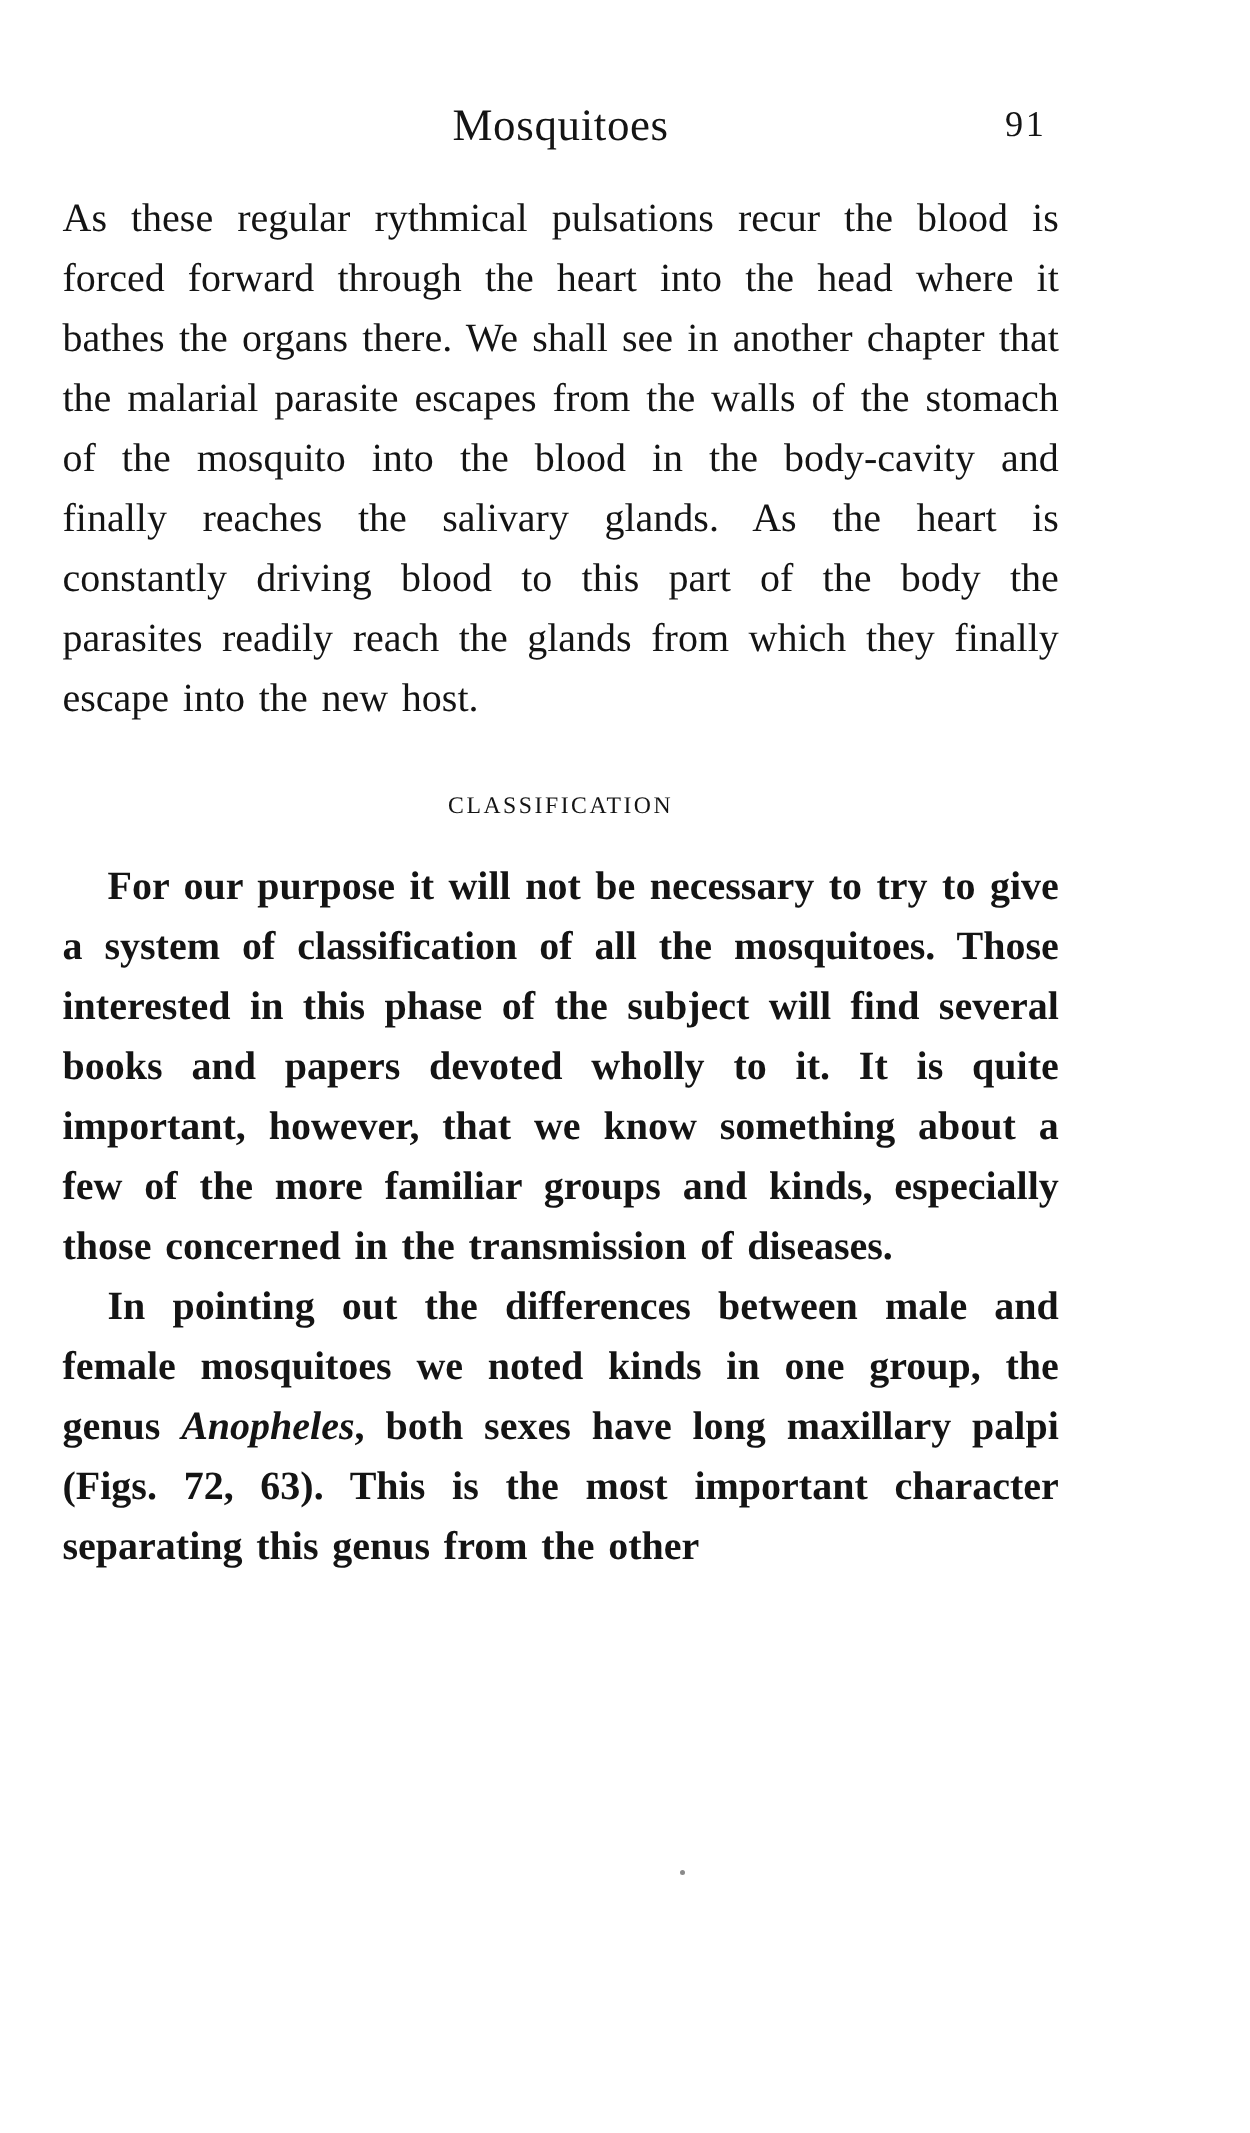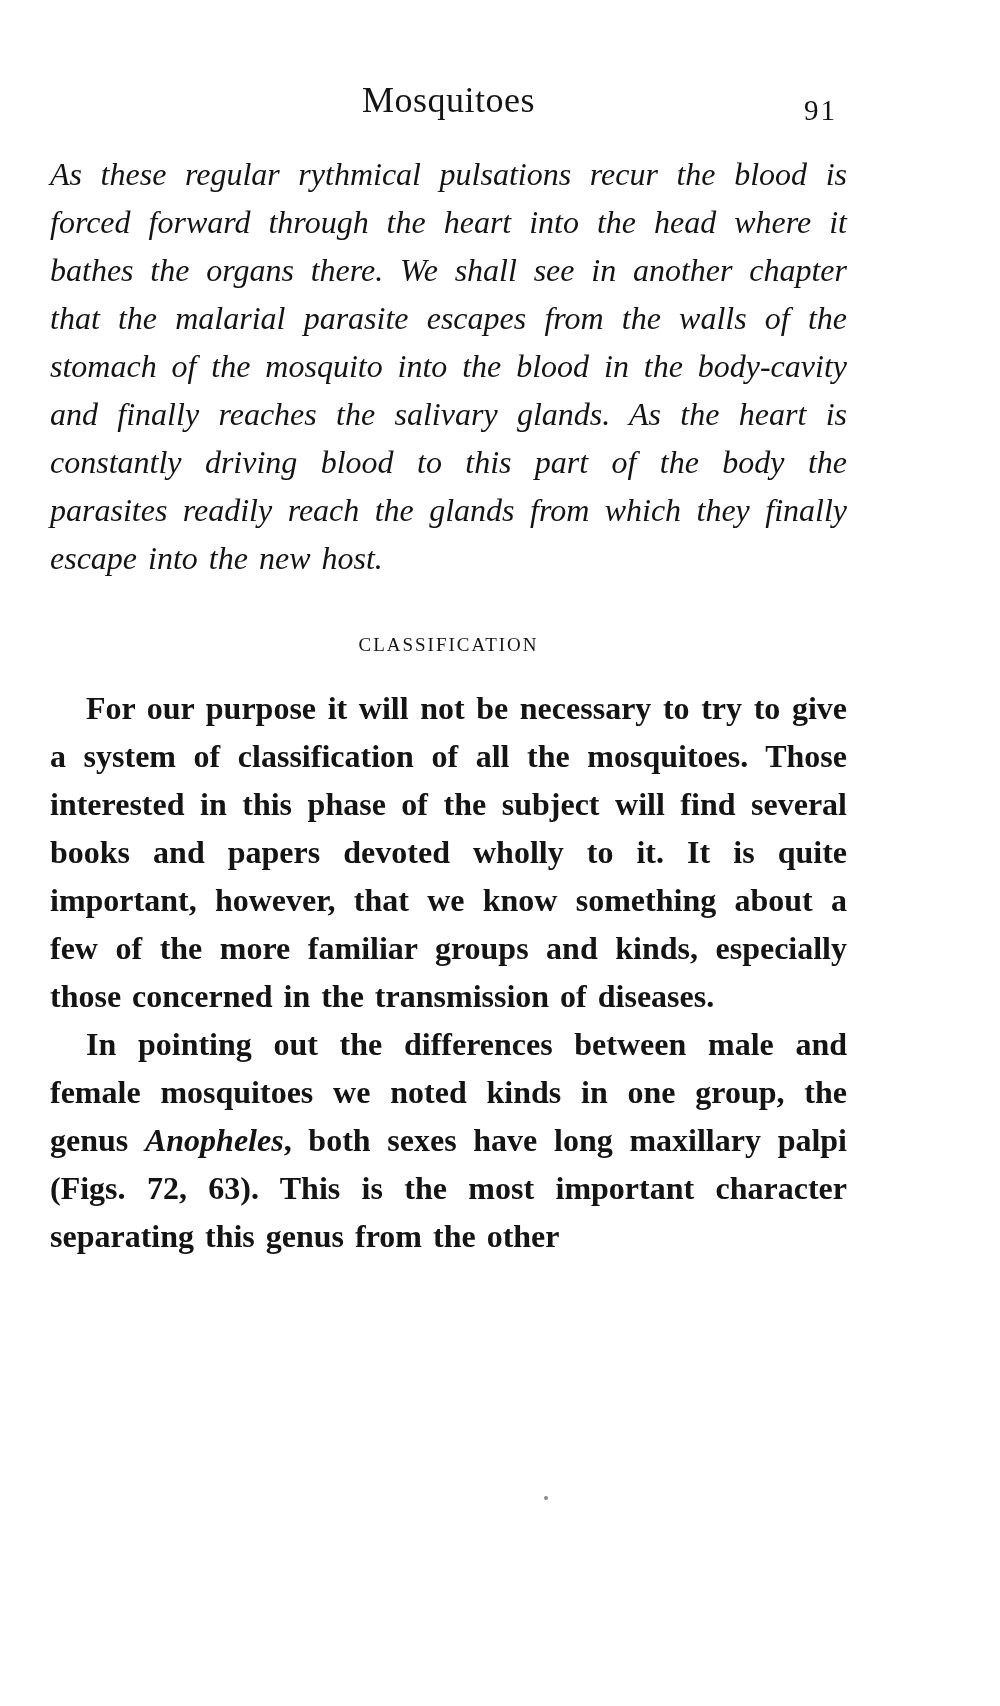--- a/index.html
+++ b/index.html
@@ -25,34 +25,34 @@
   }
   .page-title {
     text-align: center;
     font-size: 36px;
     line-height: 44px;
     letter-spacing: 0.5px;
   }
   .page-number {
     position: absolute;
     right: 10px;
-    top: 16px;
+    top: 6px;
     font-size: 29px;
     letter-spacing: 2px;
   }
   .page-body {
     font-size: 32px;
   }
   .para {
     margin: 0;
     text-align: justify;
     line-height: 48px;
     word-spacing: 3px;
   }
-  .para.no-indent { text-indent: 0; font-style: italic; }
+  .para.no-indent { text-indent: 0; }
   .para.indent { text-indent: 36px; font-weight: bold; }
   .section-heading {
     margin: 52px 0 28px 0;
     font-weight: normal;
     text-align: center;
     font-size: 19px;
     letter-spacing: 2px;
   }
   .section-heading.wide {
     word-spacing: 12px;

